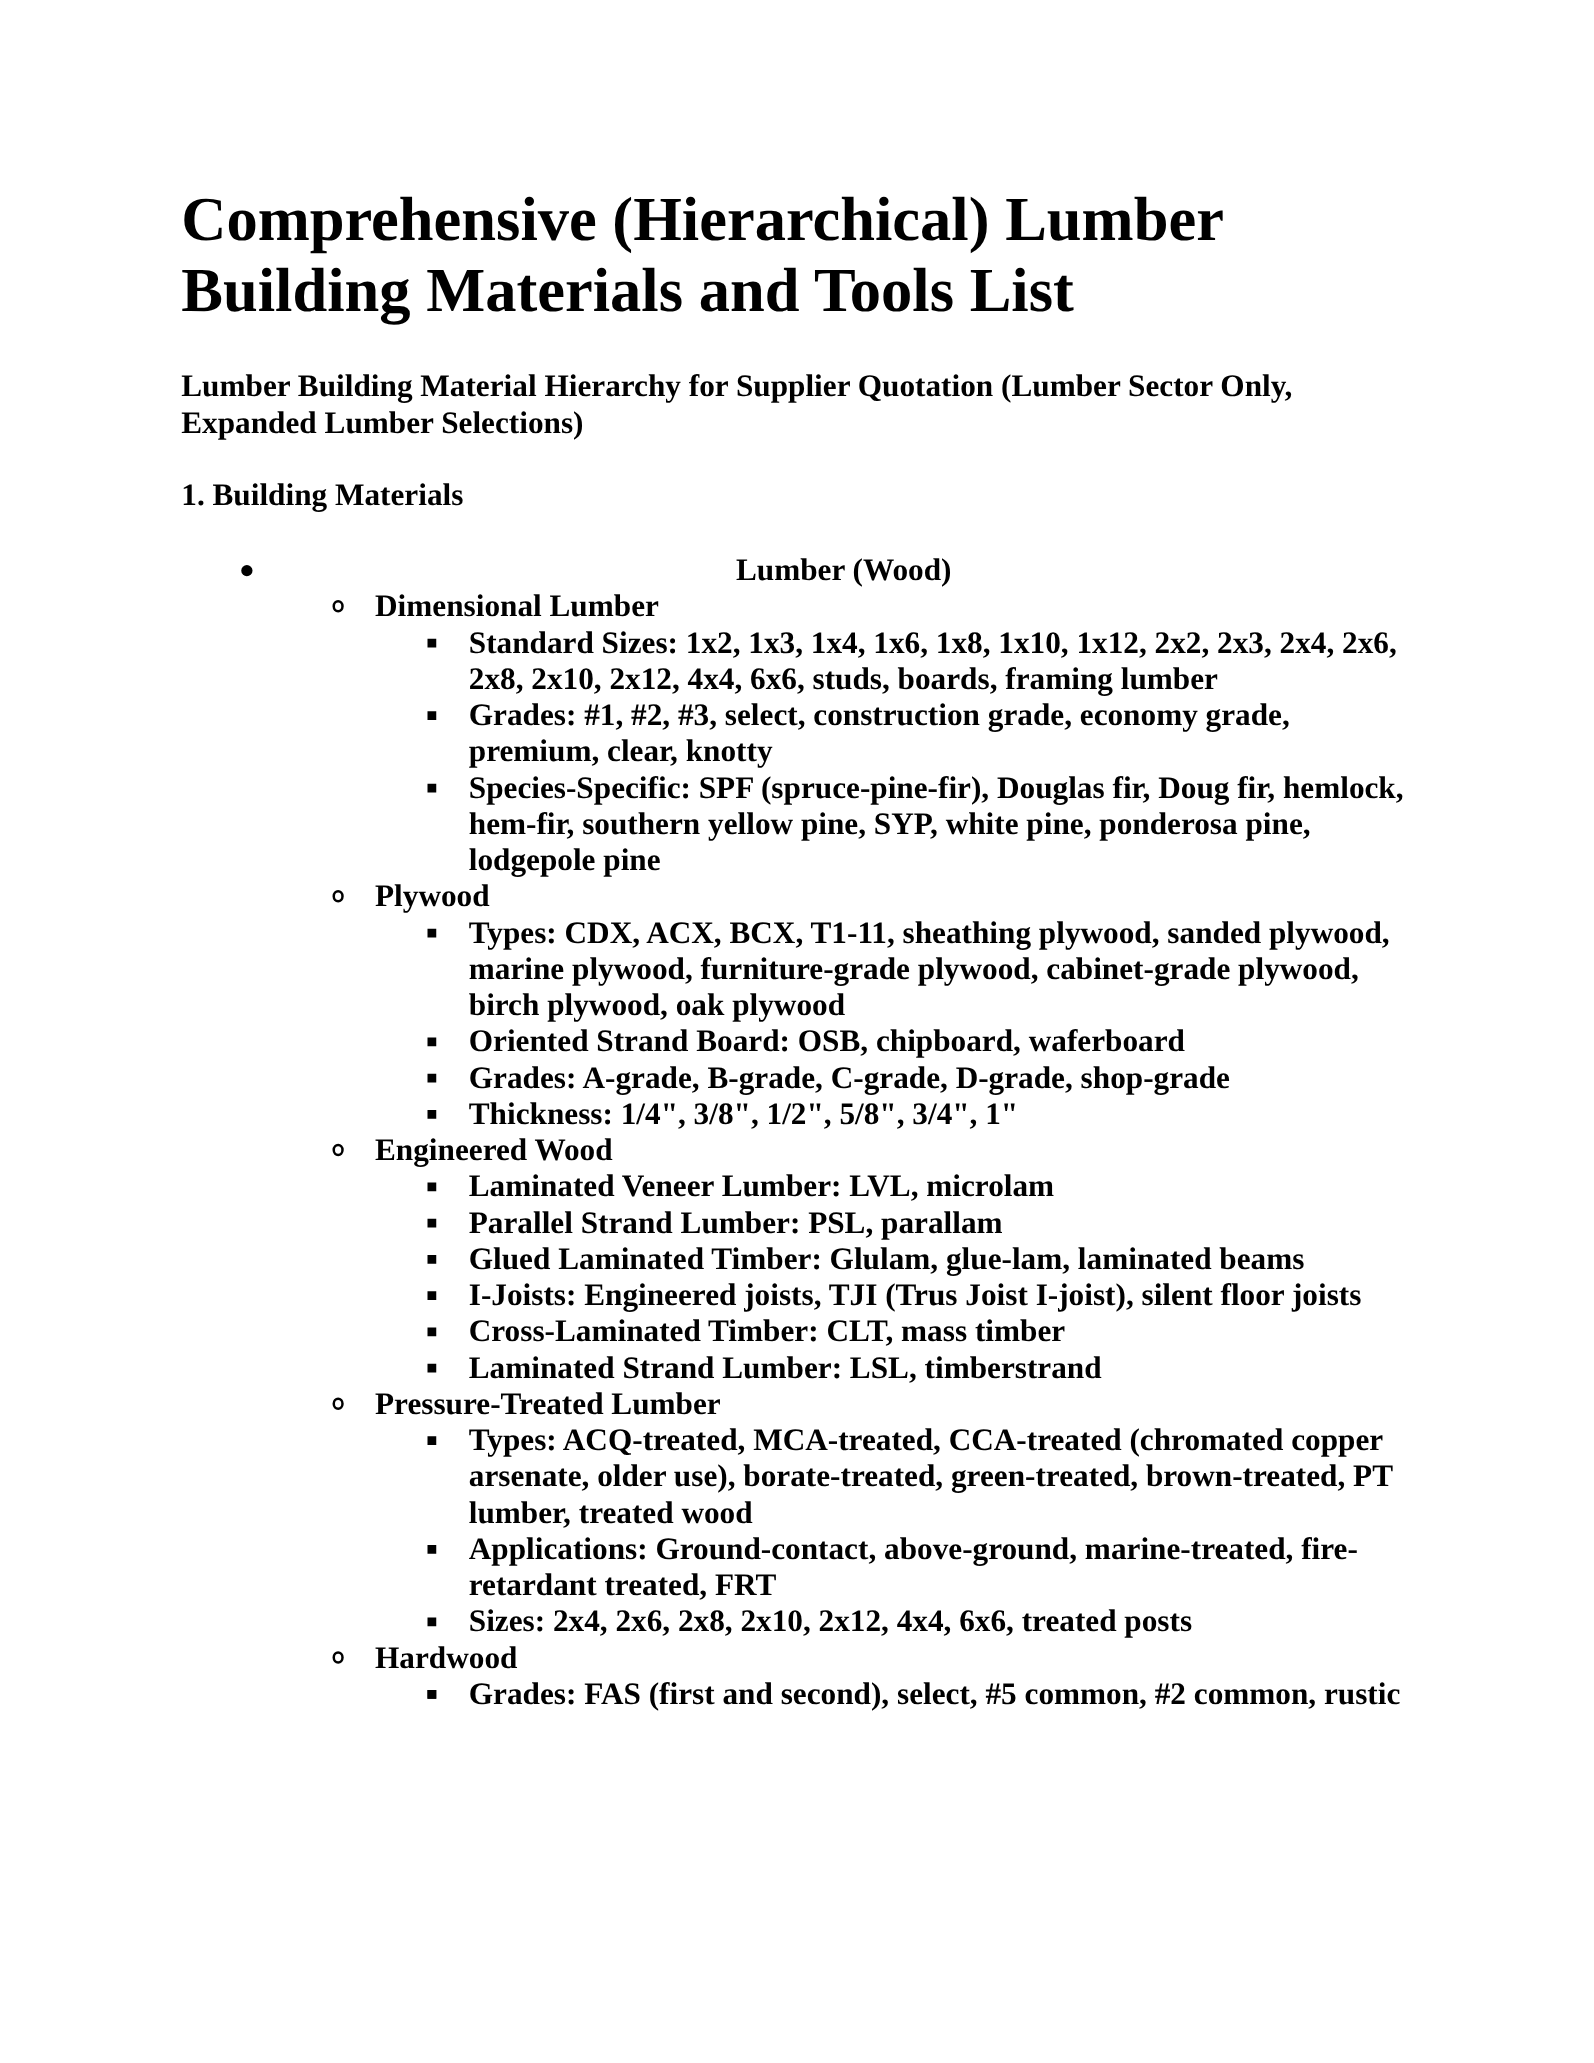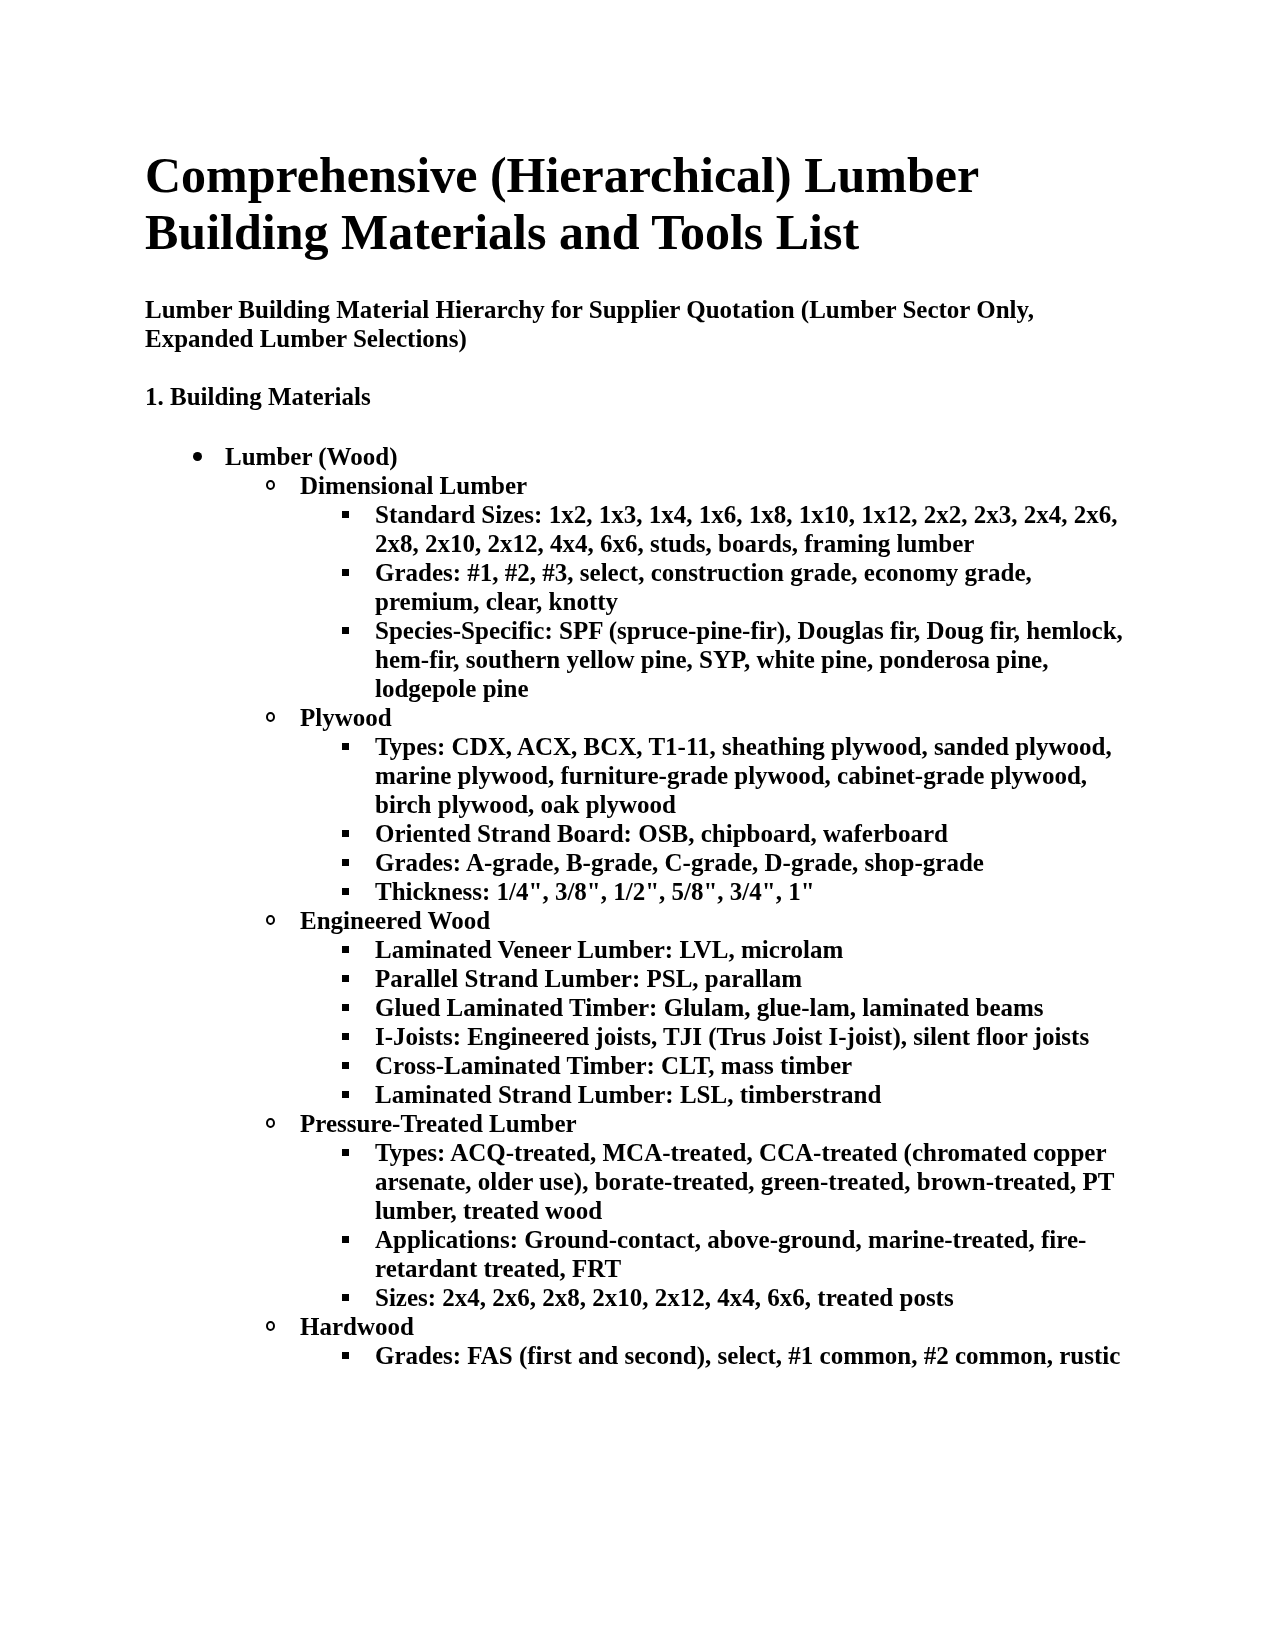--- a/index.html
+++ b/index.html
@@ -32,21 +32,21 @@
     margin: 0 0 31px 0;
   }
   .list { margin: 0; padding: 0; }
   .item {
     position: relative;
     font-size: 25px;
     line-height: 29px;
     font-weight: bold;
   }
   .item.bold { font-weight: bold; }
-  .item.l1 { padding-left: 80px; }
+  .item.l1 { padding-left: 80px; text-align: center; }
   .item.l2 { padding-left: 155px; font-family: Liberation Serif, serif; }
   .item.l3 { padding-left: 230px; }
   .bullet { position: absolute; display: block; }
   .item.l1 > .bullet { left: 48px; }
   .item.l2 > .bullet { left: 121px; }
   .item.l3 > .bullet { left: 197px; }
   .bullet.disc {
     width: 9px; height: 9px; top: 10px;
     background: #000000; border-radius: 50%;
   }
@@ -86,14 +86,14 @@
     <div class="item l3"><span class="bullet square"></span><span>Glued Laminated Timber: Glulam, glue-lam, laminated beams</span></div>
     <div class="item l3"><span class="bullet square"></span><span>I-Joists: Engineered joists, TJI (Trus Joist I-joist), silent floor joists</span></div>
     <div class="item l3"><span class="bullet square"></span><span>Cross-Laminated Timber: CLT, mass timber</span></div>
     <div class="item l3"><span class="bullet square"></span><span>Laminated Strand Lumber: LSL, timberstrand</span></div>
     <div class="item l2 bold"><span class="bullet circle"></span><span>Pressure-Treated Lumber</span></div>
     <div class="item l3"><span class="bullet square"></span><span>Types: ACQ-treated, MCA-treated, CCA-treated (chromated copper arsenate, older use), borate-treated, green-treated, brown-treated, PT lumber, treated wood</span></div>
     <div class="item l3"><span class="bullet square"></span><span>Applications: Ground-contact, above-ground, marine-treated, fire-retardant treated, FRT</span></div>
     <div class="item l3"><span class="bullet square"></span><span>Sizes: 2x4, 2x6, 2x8, 2x10, 2x12, 4x4, 6x6, treated posts</span></div>
     <div class="item l2 bold"><span class="bullet circle"></span><span>Hardwood</span></div>
     <div class="item l3"><span class="bullet square"></span></div>
-    <div class="item l3"><span class="bullet square"></span><span>Grades: FAS (first and second), select, #1 common, #2 common, rustic</span></div>
+    <div class="item l3"><span class="bullet square"></span><span>Grades: FAS (first and second), select, #5 common, #2 common, rustic</span></div>
   </div>
 
 </body></html>

